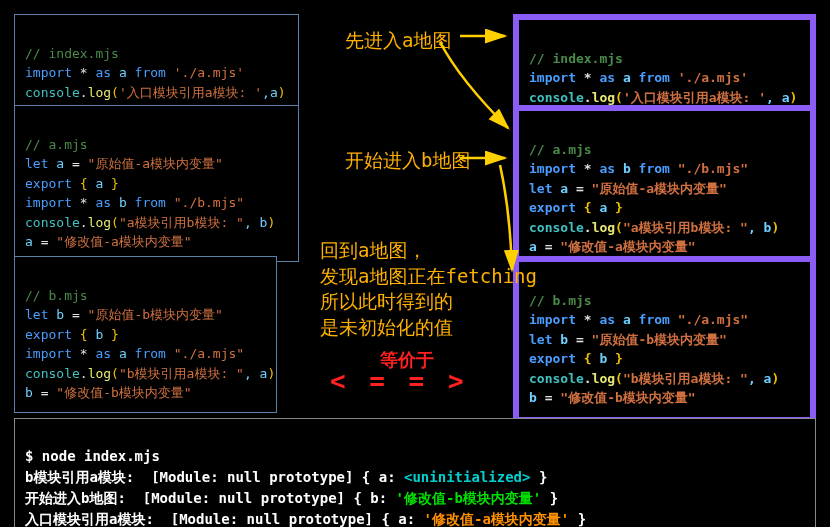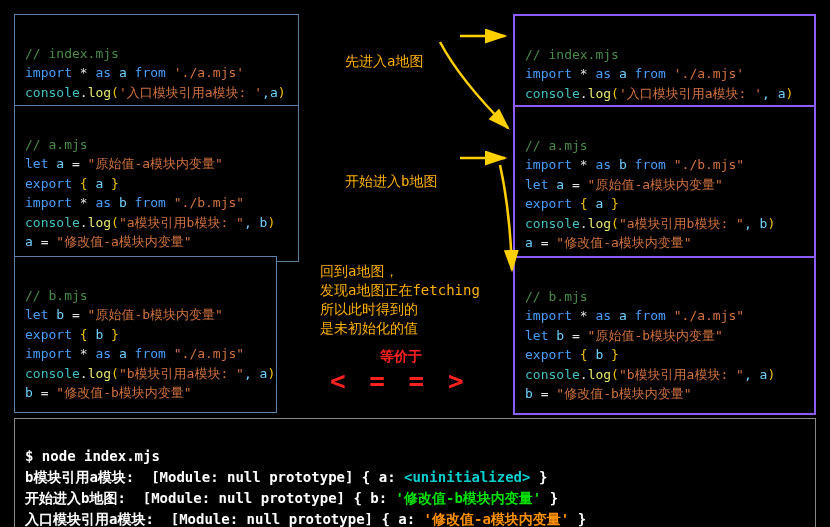--- a/index.html
+++ b/index.html
@@ -13,50 +13,49 @@
     overflow: hidden;
   }
   .code-box {
     position: absolute;
     border: 1px solid #5a7fa8;
     padding: 9px 10px;
     background: #000;
     line-height: 1.5;
     white-space: pre;
   }
-  .right-box { border: 2px solid #8b5cf6; }
+  .right-box { border: 6px solid #8b5cf6; font-weight: bold; }
   .console-box {
     position: absolute;
     border: 1px solid #888;
     padding: 6px 10px;
     background: #000;
     line-height: 1.5;
     white-space: pre;
     font-weight: bold;
     font-size: 14px;
   }
   .annotation {
     position: absolute;
     color: #ffb000;
-    font-size: 14px;
+    font-size: 19px;
     line-height: 1.35;
     font-weight: normal;
-    margin-top: 24px;
   }
   .equiv {
     position: absolute;
     color: #ff2020;
     font-size: 26px;
     font-weight: bold;
     letter-spacing: 4px;
   }
   .equiv-txt {
     position: absolute;
     color: #ff2020;
-    font-size: 14px;
+    font-size: 18px;
     font-weight: bold;
   }
   
   .c-comment { color: #4a8a4a; }
   .c-kw { color: #4a9eff; }
   .c-var { color: #6ed0ff; }
   .c-str { color: #d07040; }
   .c-obj { color: #40c0c0; }
   .c-fn { color: #e8e870; }
   .c-white { color: #e0e0e0; }

